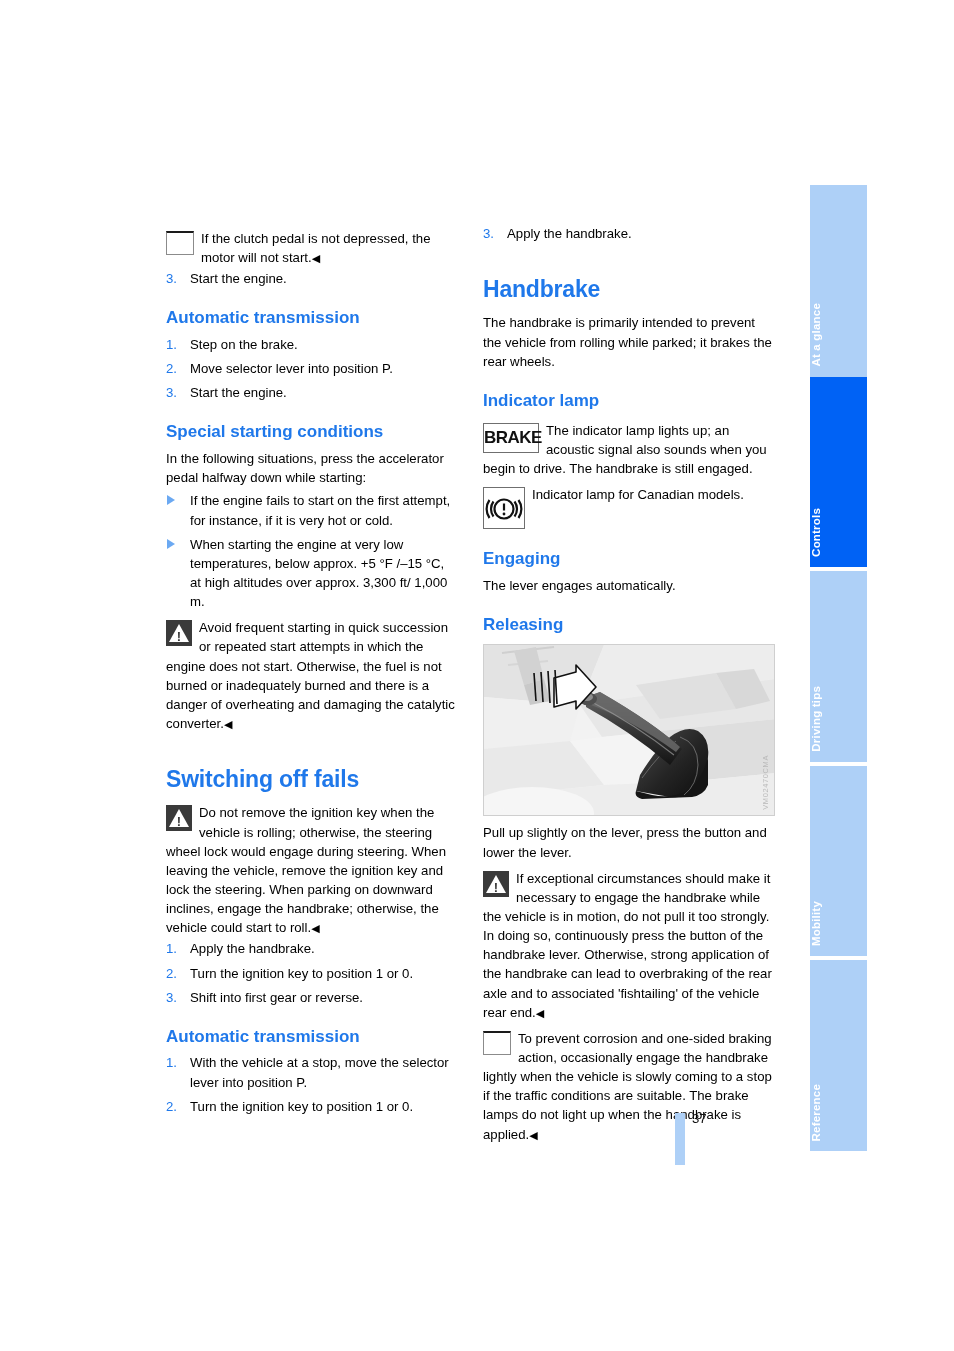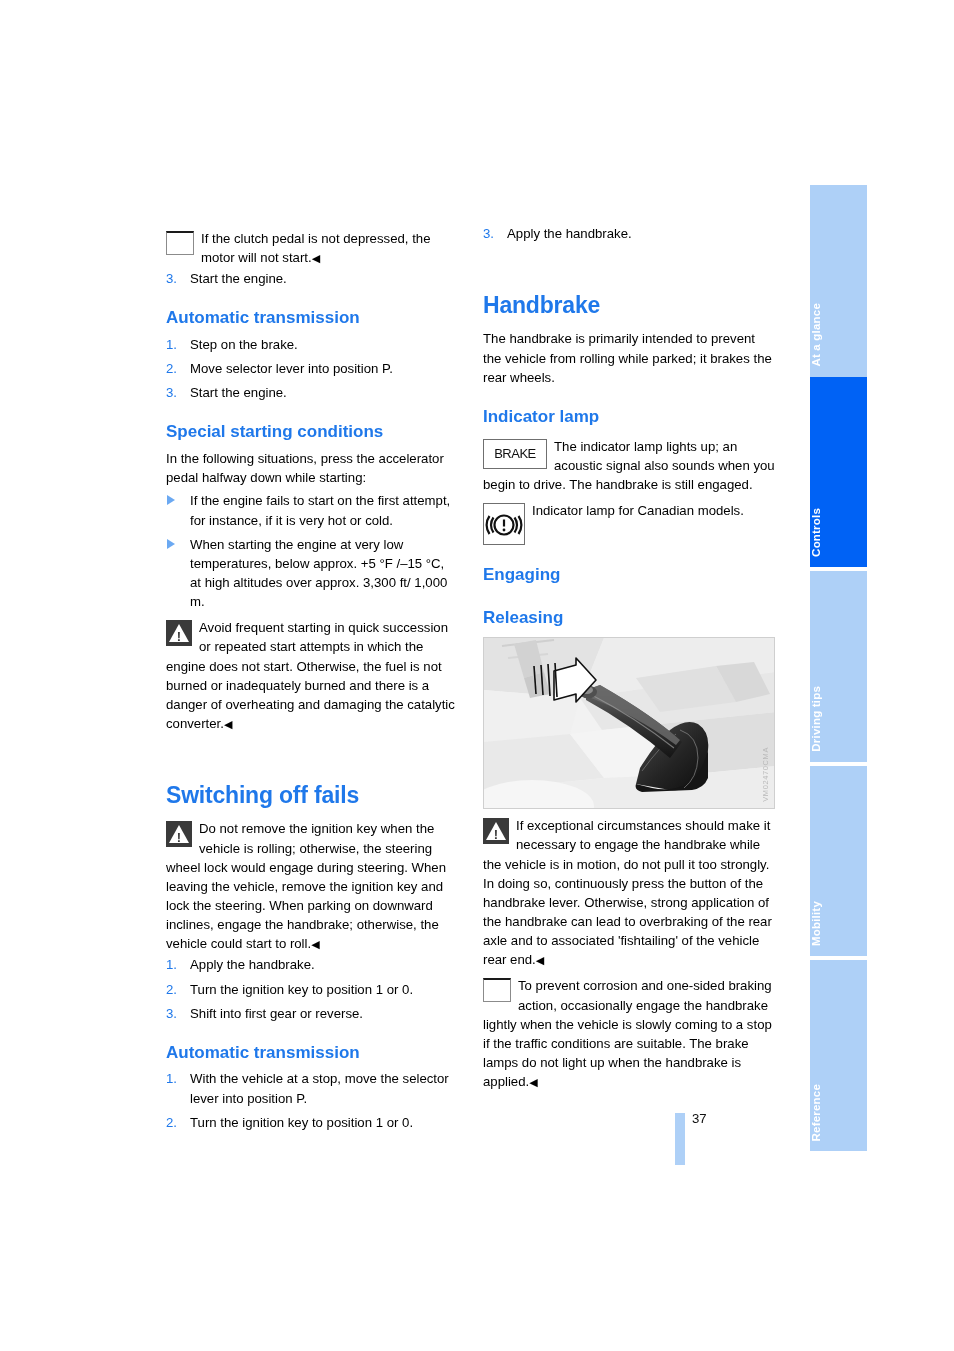--- a/index.html
+++ b/index.html
@@ -30,21 +30,21 @@
     line-height: 1.45;
   }
   .col-left  { left: 166px; }
   .col-right { left: 483px; }
 
   
   h1.chapter {
     color: #1f78ea;
     font-size: 23px;
     font-weight: bold;
-    margin: 46px 0 7px 0;
+    margin: 30px 0 7px 0;
     letter-spacing: -0.2px;
   }
   h2.sub {
     color: #1f78ea;
     font-size: 17px;
     font-weight: bold;
     margin: 18px 0 4px 0;
   }
   h1.chapter:first-child, h2.sub:first-child { margin-top: 0; }
 
@@ -166,27 +166,27 @@
     width: 0;
     height: 0;
     border-left: 12px solid #4a4a4a;
     border-top: 8px solid transparent;
     border-bottom: 8px solid transparent;
     z-index: -1;
   }
 
   
   .icon-brake-word {
-    width: 64px;
+    width: 56px;
     height: 30px;
     border: 1px solid #6f6f6f;
     box-sizing: border-box;
     background: #ffffff;
-    font-size: 13px;
-    font-weight: normal;
+    font-size: 17px;
+    font-weight: bold;
     letter-spacing: -0.5px;
     text-align: center;
     line-height: 28px;
     color: #111;
     font-family: "Liberation Sans", sans-serif;
   }
   
   .icon-brake-can {
     width: 42px;
     height: 42px;
@@ -408,20 +408,21 @@
             <path d="M5.5 12 A15.5 15.5 0 0 0 5.5 30" fill="none" stroke="#111" stroke-width="2.2"></path>
             <path d="M30.5 13.5 A12.5 12.5 0 0 1 30.5 28.5" fill="none" stroke="#111" stroke-width="2.2"></path>
             <path d="M34.5 12 A15.5 15.5 0 0 1 34.5 30" fill="none" stroke="#111" stroke-width="2.2"></path>
           </svg>
         </div>
       </div>
       <div class="ntext">Indicator lamp for Canadian models.</div>
     </div>
 
     <h2 class="sub">Engaging</h2>
+    <p class="body">The lever engages automatically.</p>
 
     <h2 class="sub">Releasing</h2>
 
     <div class="figure">
       <svg width="292" height="172" viewBox="0 0 292 172" aria-hidden="true">
         <defs>
           <linearGradient id="leverGrad" x1="0" y1="0" x2="0" y2="1">
             <stop offset="0%" stop-color="#6c6c6c"></stop>
             <stop offset="45%" stop-color="#3b3b3b"></stop>
             <stop offset="100%" stop-color="#141414"></stop>
@@ -473,20 +474,21 @@
           <polygon points="70,33 92,27 92,20 112,42 92,64 92,56 70,62" fill="#ffffff" stroke="#111111" stroke-width="1.6" stroke-linejoin="round"></polygon>
           <line x1="50" y1="28" x2="52" y2="56" stroke="#111111" stroke-width="1.6"></line>
           <line x1="57" y1="27" x2="59" y2="57" stroke="#111111" stroke-width="1.6"></line>
           <line x1="64" y1="26" x2="66" y2="58" stroke="#111111" stroke-width="1.6"></line>
           <line x1="71" y1="25" x2="73" y2="59" stroke="#111111" stroke-width="1.6"></line>
         </g>
       </svg>
       <div class="fig-code">VM02470CMA</div>
     </div>
 
+    <p class="body" style="margin-top:7px;">Pull up slightly on the lever, press the button and lower the lever.</p>
 
     <div class="noteblock">
       <div class="glyph">
         <div class="icon-warning">
             <div class="bang">!</div>
           </div>
       </div>
       <div class="ntext">
         <span>If exceptional circumstances should make it necessary to engage the handbrake while the vehicle is in motion, do not pull it too strongly. In doing so, continuously press the button of the handbrake lever. Otherwise, strong application of the handbrake can lead to overbraking of the rear axle and to associated 'fishtailing' of the vehicle rear end.</span><span class="endmark">◀</span>
       </div>

